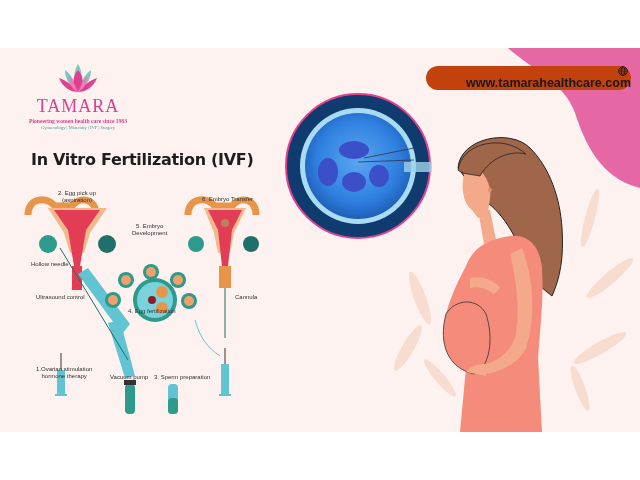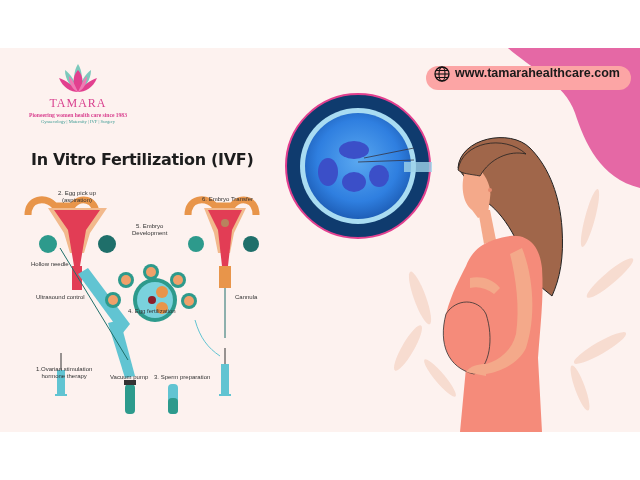--- a/index.html
+++ b/index.html
@@ -1,24 +1,24 @@
 <!DOCTYPE html>
 <html><head>
 <meta charset="utf-8">
 <style>
   html,body{margin:0;padding:0;background:#ffffff;}
   body{width:640px;height:480px;position:relative;overflow:hidden;font-family:"Liberation Sans",sans-serif;}
   .banner{position:absolute;left:0;top:48px;width:640px;height:384px;background:#fdf2ef;overflow:hidden;}
   .blob{position:absolute;left:0;top:0;}
   .logo{position:absolute;left:18px;top:14px;width:120px;text-align:center;}
-  .logo-name{font-family:"Liberation Serif",serif;color:#d9418f;font-size:12px;letter-spacing:1px;margin-top:-2px;}
+  .logo-name{font-family:"Liberation Serif",serif;color:#d9418f;font-size:18px;letter-spacing:1px;margin-top:-2px;}
   .logo-tag{font-family:"Liberation Serif",serif;color:#d9418f;font-size:5.6px;font-weight:bold;white-space:nowrap;margin-top:1px;}
   .logo-sub{font-family:"Liberation Serif",serif;color:#3a9a93;font-size:4.6px;white-space:nowrap;margin-top:1px;}
   .title{position:absolute;left:31px;top:102px;font-size:16px;font-weight:bold;color:#1d1d1d;font-family:"DejaVu Sans",sans-serif;letter-spacing:-0.3px;}
-  .web{position:absolute;left:426px;top:18px;width:205px;height:24px;border-radius:12px;background:#fca5a5;display:flex;align-items:flex-start;}
+  .web{position:absolute;left:426px;top:18px;width:205px;height:24px;border-radius:12px;background:#c2410c;display:flex;align-items:flex-end;flex-direction:column;}
   .web svg{margin-left:8px;}
   .web-text{font-size:12.5px;font-weight:bold;color:#1a1a1a;margin-left:5px;}
   .lbl{position:absolute;font-size:6px;color:#333;white-space:nowrap;line-height:7px;text-align:center;}
 </style>
 </head>
 <body>
 
 <div class="banner">
 
   <svg class="blob" width="640" height="384">

